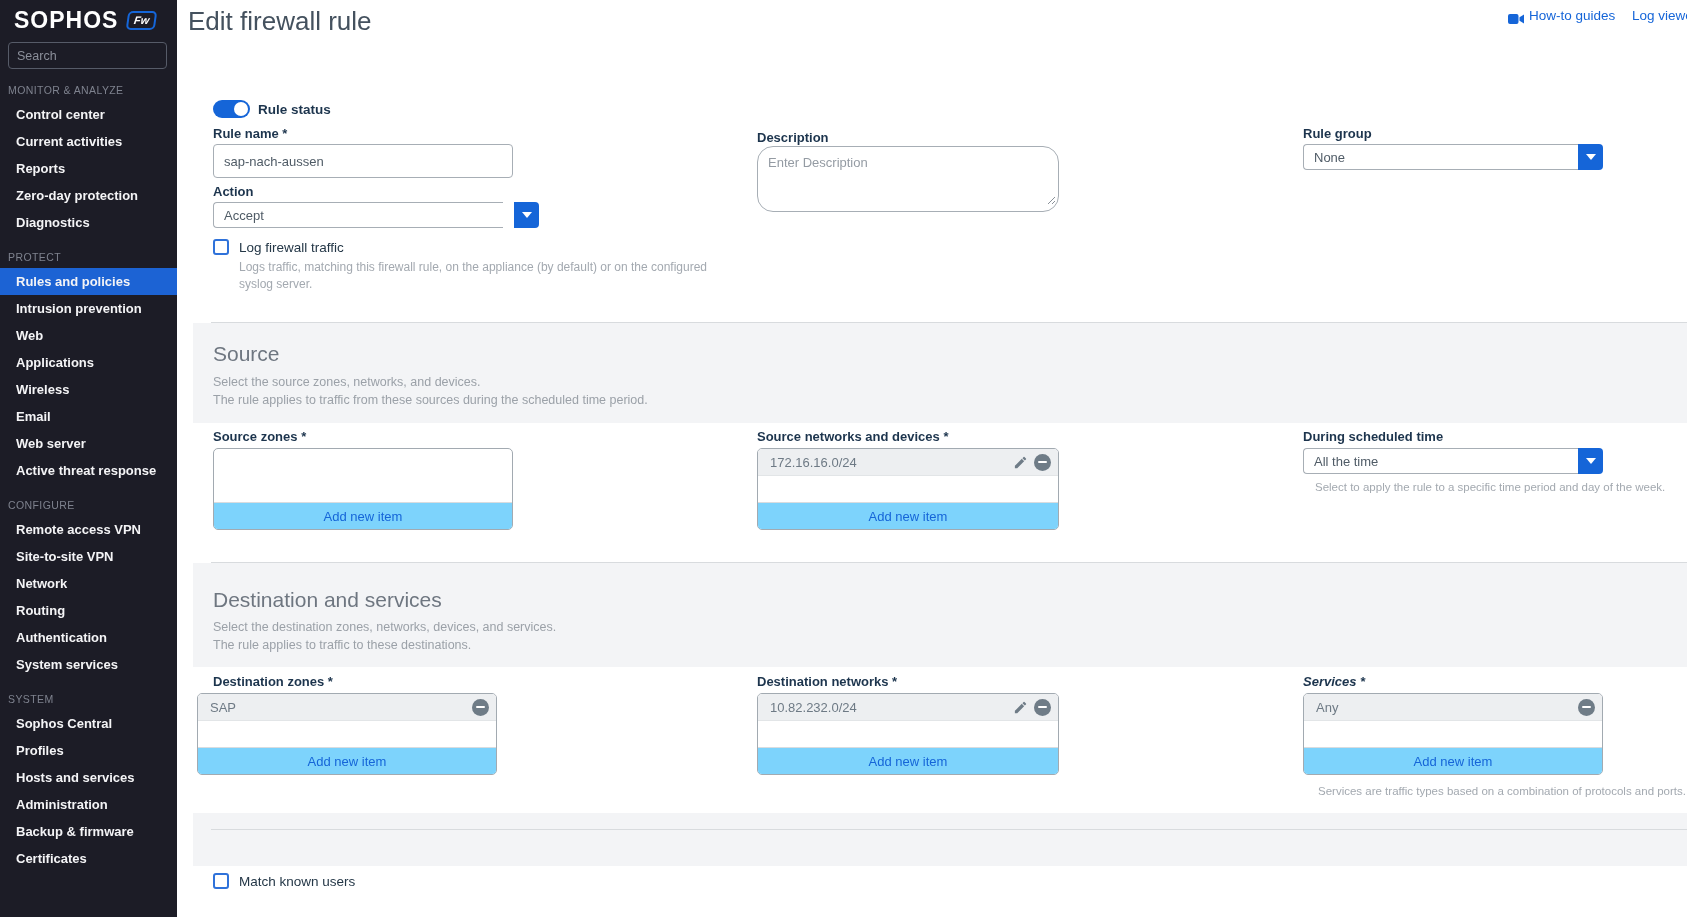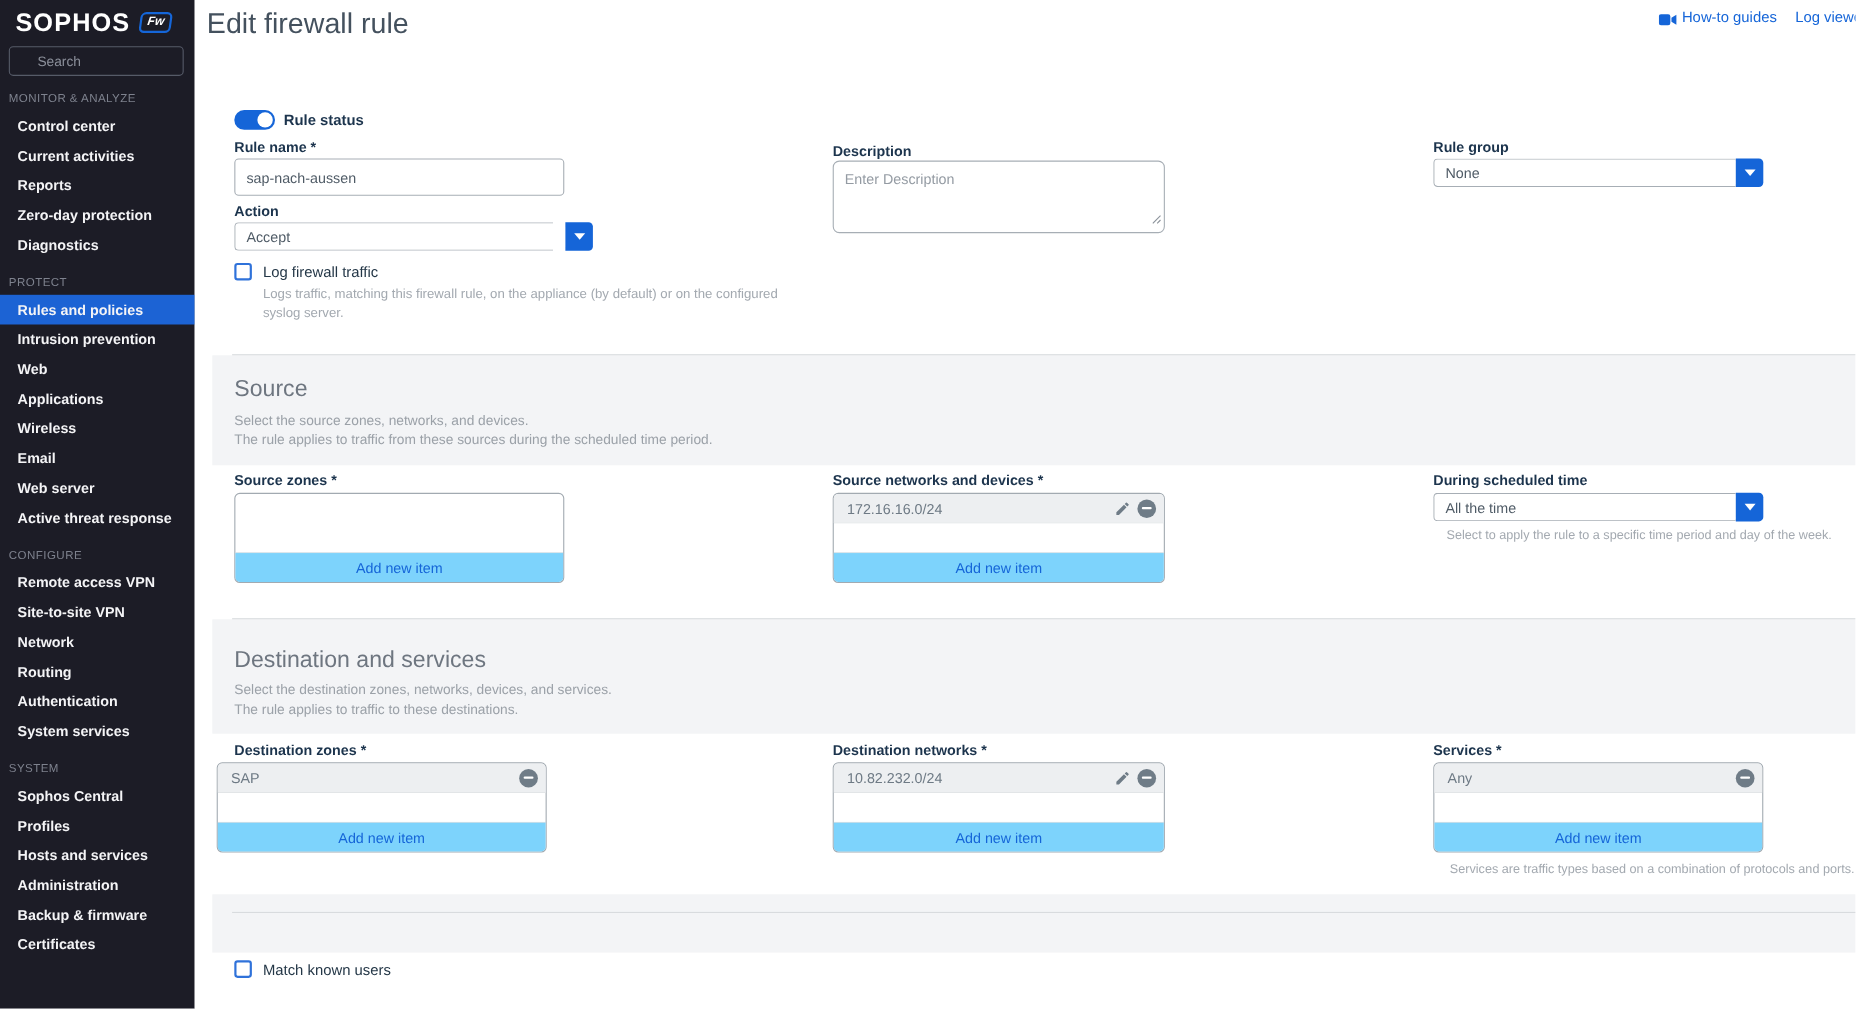--- a/index.html
+++ b/index.html
@@ -9,21 +9,21 @@
 
   
   .sidebar { position:absolute; left:0; top:0; width:177px; height:917px;
     background:#1c1c26; color:#fff; }
   .logo-row { display:flex; align-items:center; padding:8px 0 0 14px; height:32px; }
   .logo { font-size:23px; font-weight:700; letter-spacing:1px; color:#fff; }
   .fw-badge { margin-left:9px; border:2px solid #1566d9; color:#fff; font-style:italic;
     font-weight:700; font-size:11px; padding:1px 5px 2px; border-radius:5px;
     transform:skewX(-8deg); display:inline-block; }
   .search-box { margin:10px 10px 0 8px; height:27px; border:1px solid #565b68;
-    border-radius:4px; display:flex; align-items:center; padding:0 25px; }
+    border-radius:4px; display:flex; align-items:center; padding:0 8px; }
   .search-box input { flex:1; background:transparent; border:none; outline:none;
     color:#b9bcc4; font-size:12.5px; font-family:"Liberation Sans",sans-serif; }
   .search-box input::placeholder { color:#8b8f9a; }
   .side-section-label { font-size:10.5px; color:#7e828e; letter-spacing:.4px;
     margin:15px 0 5px 8px; }
   .side-item { height:27px; line-height:27px; padding-left:16px; font-size:13px;
     font-weight:700; color:#f4f4f6; cursor:pointer; white-space:nowrap; }
   .side-item.selected { background:#1c63d4; }
 
   
@@ -38,21 +38,21 @@
   .band { position:absolute; left:16px; right:0; background:#f3f4f6; }
   .divider { position:absolute; left:34px; right:0; height:1px; background:#d8dbde; }
 
   .field-label { position:absolute; font-size:13px; font-weight:700; color:#1c344d;
     white-space:nowrap; }
   .text-input { position:absolute; height:26px; border:1px solid #a7aeb5;
     border-radius:4px; background:#fff; font-size:13px; color:#4f5b66; padding:16px 10px;
     font-family:"Liberation Sans",sans-serif; outline:none; }
   .textarea-wrap { position:absolute; }
   .textarea-wrap textarea { width:100%; height:100%; border:1px solid #a7aeb5;
-    border-radius:6px; resize:none; outline:none; font-size:13px; padding:8px 10px;
+    border-radius:16px; resize:none; outline:none; font-size:13px; padding:8px 10px;
     color:#4f5b66; font-family:"Liberation Sans",sans-serif; }
   .textarea-wrap textarea::placeholder { color:#949ba3; }
   .resize-grip { position:absolute; right:3px; bottom:3px; pointer-events:none; }
 
   .select { position:absolute; height:26px; display:flex; cursor:pointer; }
   .select .sel-value { flex:1; border:1px solid #a7aeb5; border-right:none;
     border-radius:4px 0 0 4px; background:#fff; font-size:13px; color:#4f5b66;
     display:flex; align-items:center; padding-left:10px; }
   .select .sel-btn { width:25px; background:#1565d8; border-radius:0 4px 4px 0;
     display:flex; align-items:center; justify-content:center; }
@@ -269,21 +269,21 @@
           </span>
           <span class="minus-icon">
               <span class="bar"></span>
             </span>
         </span>
       </div>
       <div class="box-spacer"></div>
       <div class="box-footer">Add new item</div>
     </div>
 
-    <div class="field-label" style="left:1126px; top:674px;">Services *</div>
+    <div class="field-label" style="left:1126px; top:674px;font-style:italic;">Services *</div>
     <div class="chipbox" style="left:1126px; top:693px; width:300px;">
       <div class="chip-row">
         <span class="chip-name">Any</span>
         <span class="chip-icons">
           <span class="minus-icon">
               <span class="bar"></span>
             </span>
         </span>
       </div>
       <div class="box-spacer"></div>

